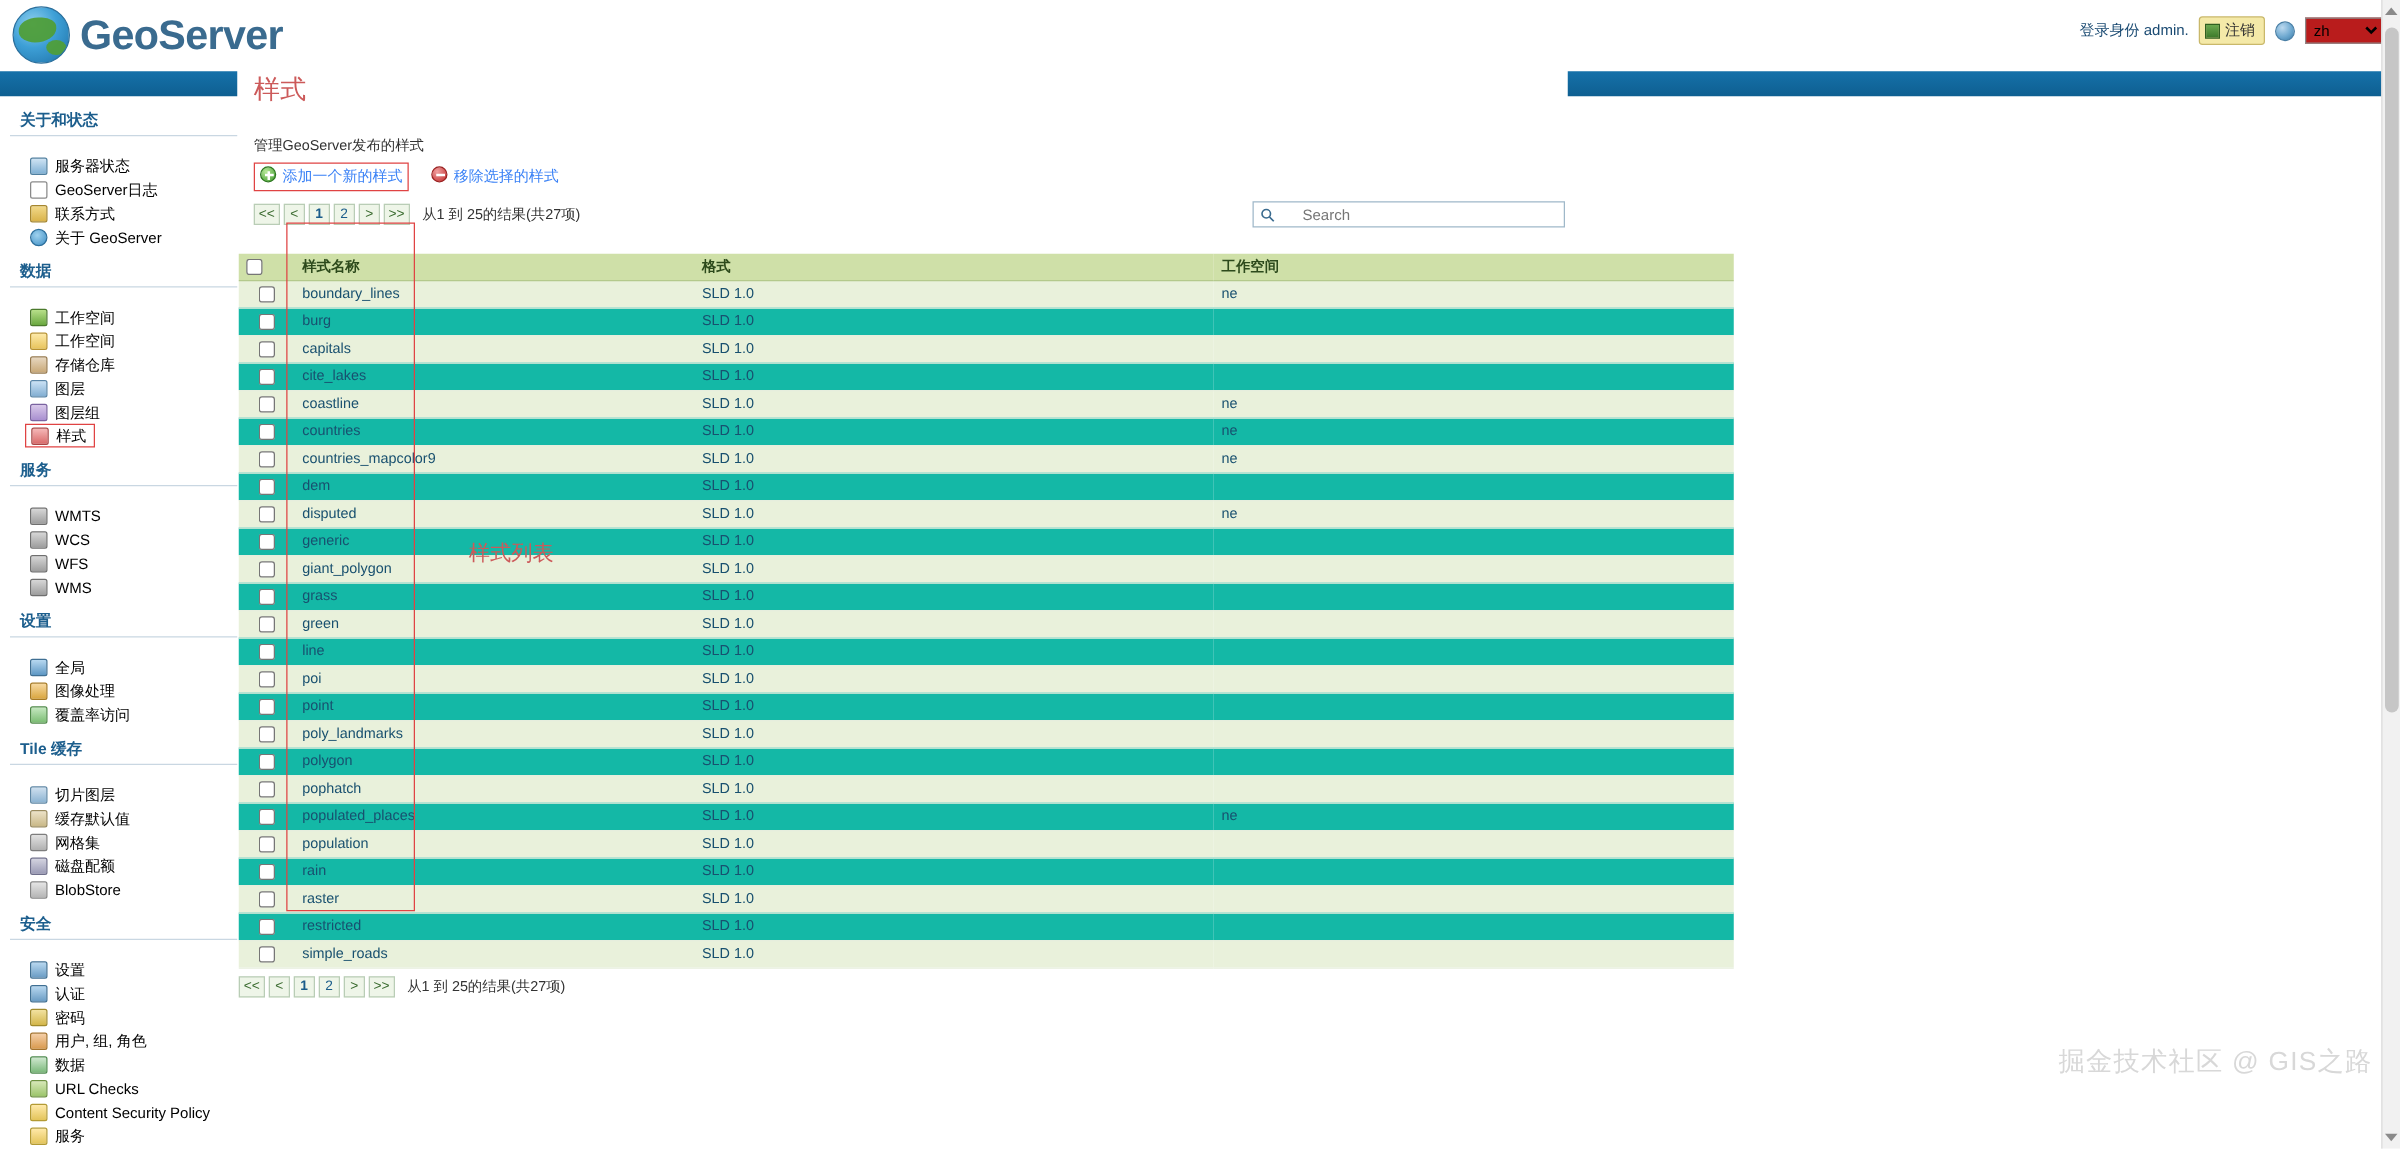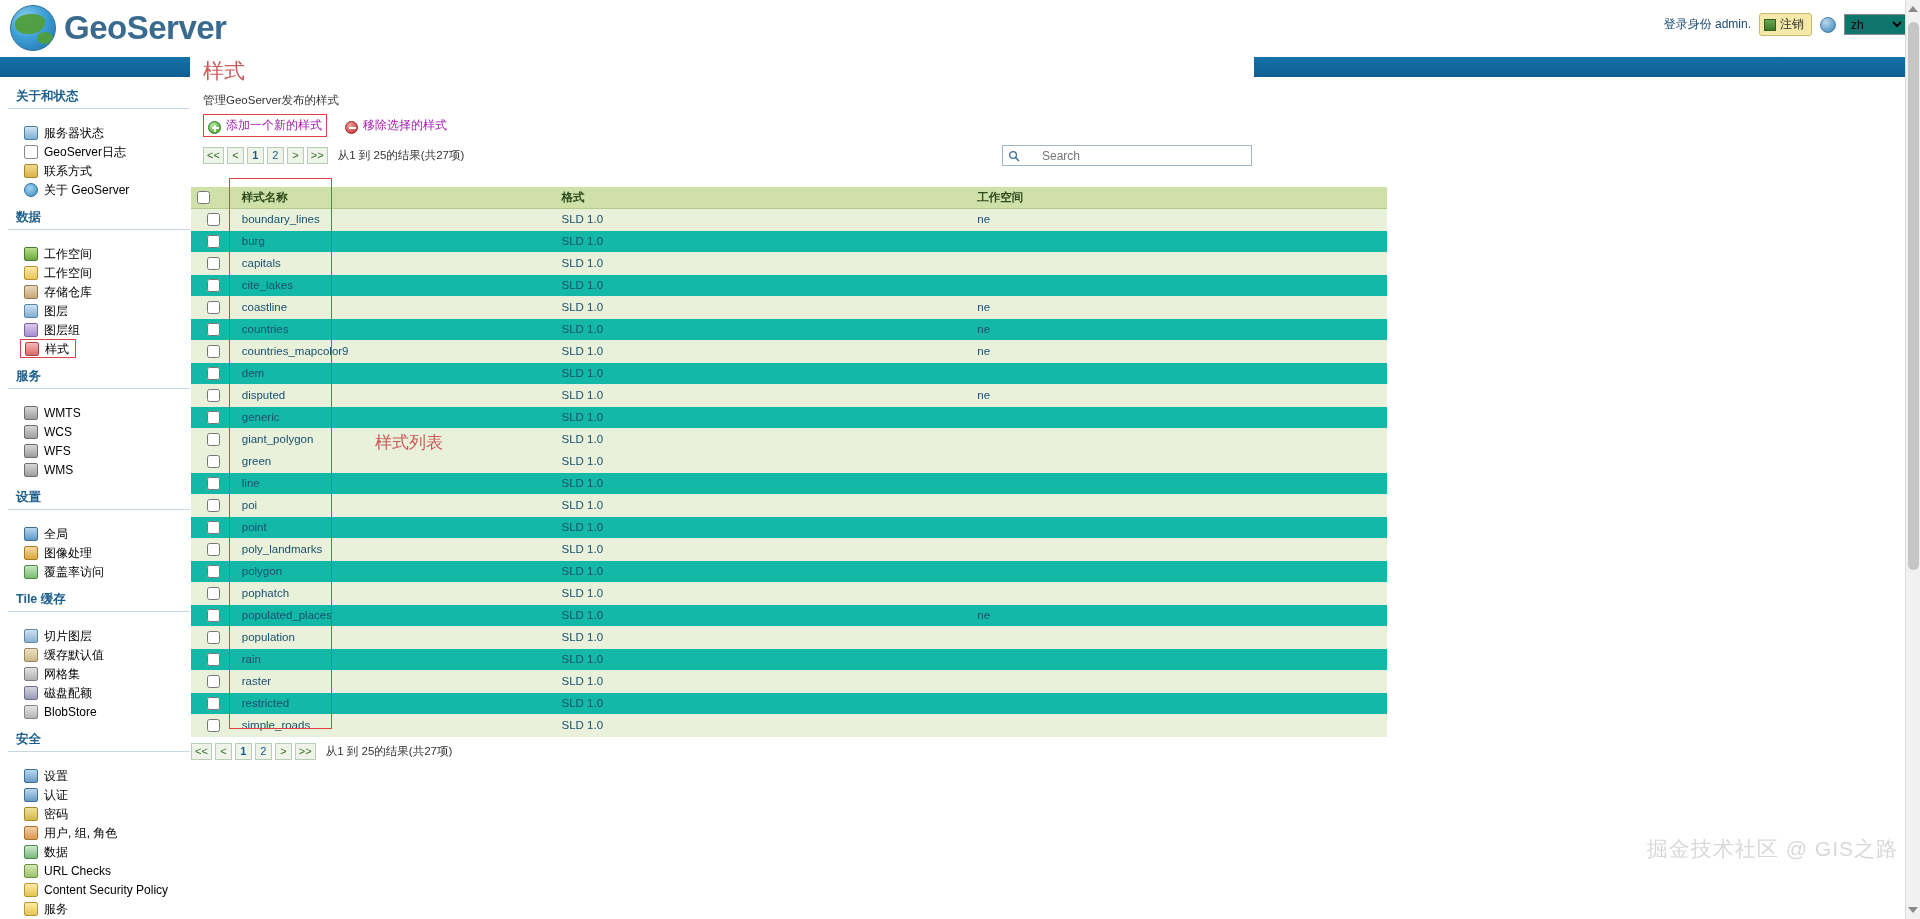--- a/index.html
+++ b/index.html
@@ -102,21 +102,21 @@
     background: radial-gradient(circle at 35% 30%, #bcd9ef 0%, #6fa9d0 55%, #3a7ba8 100%);
     border: 1px solid #4a7fa5;
     display: inline-block;
   }
   .lang-select {
     font-size: 12px;
     padding: 1px 2px;
     width: 62px;
     height: 21px;
     border: 1px solid #8a8a8a;
-    background: #0f766e;
+    background: #b91c1c;
   }
 
   
   .blue-band {
     position: absolute;
     top: 45px; left: 0;
     width: 1920px; height: 32px;
     background: linear-gradient(#1a7cb8, #0e5f91);
   }
 
@@ -200,35 +200,35 @@
   }
   .panel-title {
     font-size: 21px;
     color: #cc5a5a;
     font-weight: normal;
     margin: 0 0 2px 0;
   }
   .panel-sub {
     font-size: 11.5px;
     color: #333;
-    margin: 8px 0 6px 0;
+    margin: 24px 0 6px 0;
   }
   .actions {
     display: flex;
     align-items: center;
     gap: 14px;
     margin: 0 0 8px 0;
     padding-left: 0;
   }
   .action {
     display: inline-flex;
-    align-items: flex-end;
+    align-items: flex-start;
     gap: 5px;
     font-size: 12px;
-    color: #a21caf;
+    color: #3b82f6;
     cursor: pointer;
     padding: 2px 4px;
   }
   .action.boxed { border: 1px solid #e04343; }
   .ic-plus {
     width: 13px; height: 13px; border-radius: 50%;
     background: radial-gradient(circle at 35% 30%, #b7e89a, #3f9a2c);
     position: relative;
     border: 1px solid #2d7720;
   }
@@ -669,20 +669,26 @@
             <td class="name"><span class="cellname">generic</span></td>
             <td class="fmt">SLD 1.0</td>
             <td class="ws"></td>
           </tr>
           <tr class="odd">
             <td class="chk"><input type="checkbox" style=""></td>
             <td class="name"><span class="cellname">giant_polygon</span></td>
             <td class="fmt">SLD 1.0</td>
             <td class="ws"></td>
           </tr>
+          <tr class="even">
+            <td class="chk"><input type="checkbox" style=""></td>
+            <td class="name"><span class="cellname">grass</span></td>
+            <td class="fmt">SLD 1.0</td>
+            <td class="ws"></td>
+          </tr>
           <tr class="odd">
             <td class="chk"><input type="checkbox" style=""></td>
             <td class="name"><span class="cellname">green</span></td>
             <td class="fmt">SLD 1.0</td>
             <td class="ws"></td>
           </tr>
           <tr class="even">
             <td class="chk"><input type="checkbox" style=""></td>
             <td class="name"><span class="cellname">line</span></td>
             <td class="fmt">SLD 1.0</td>

